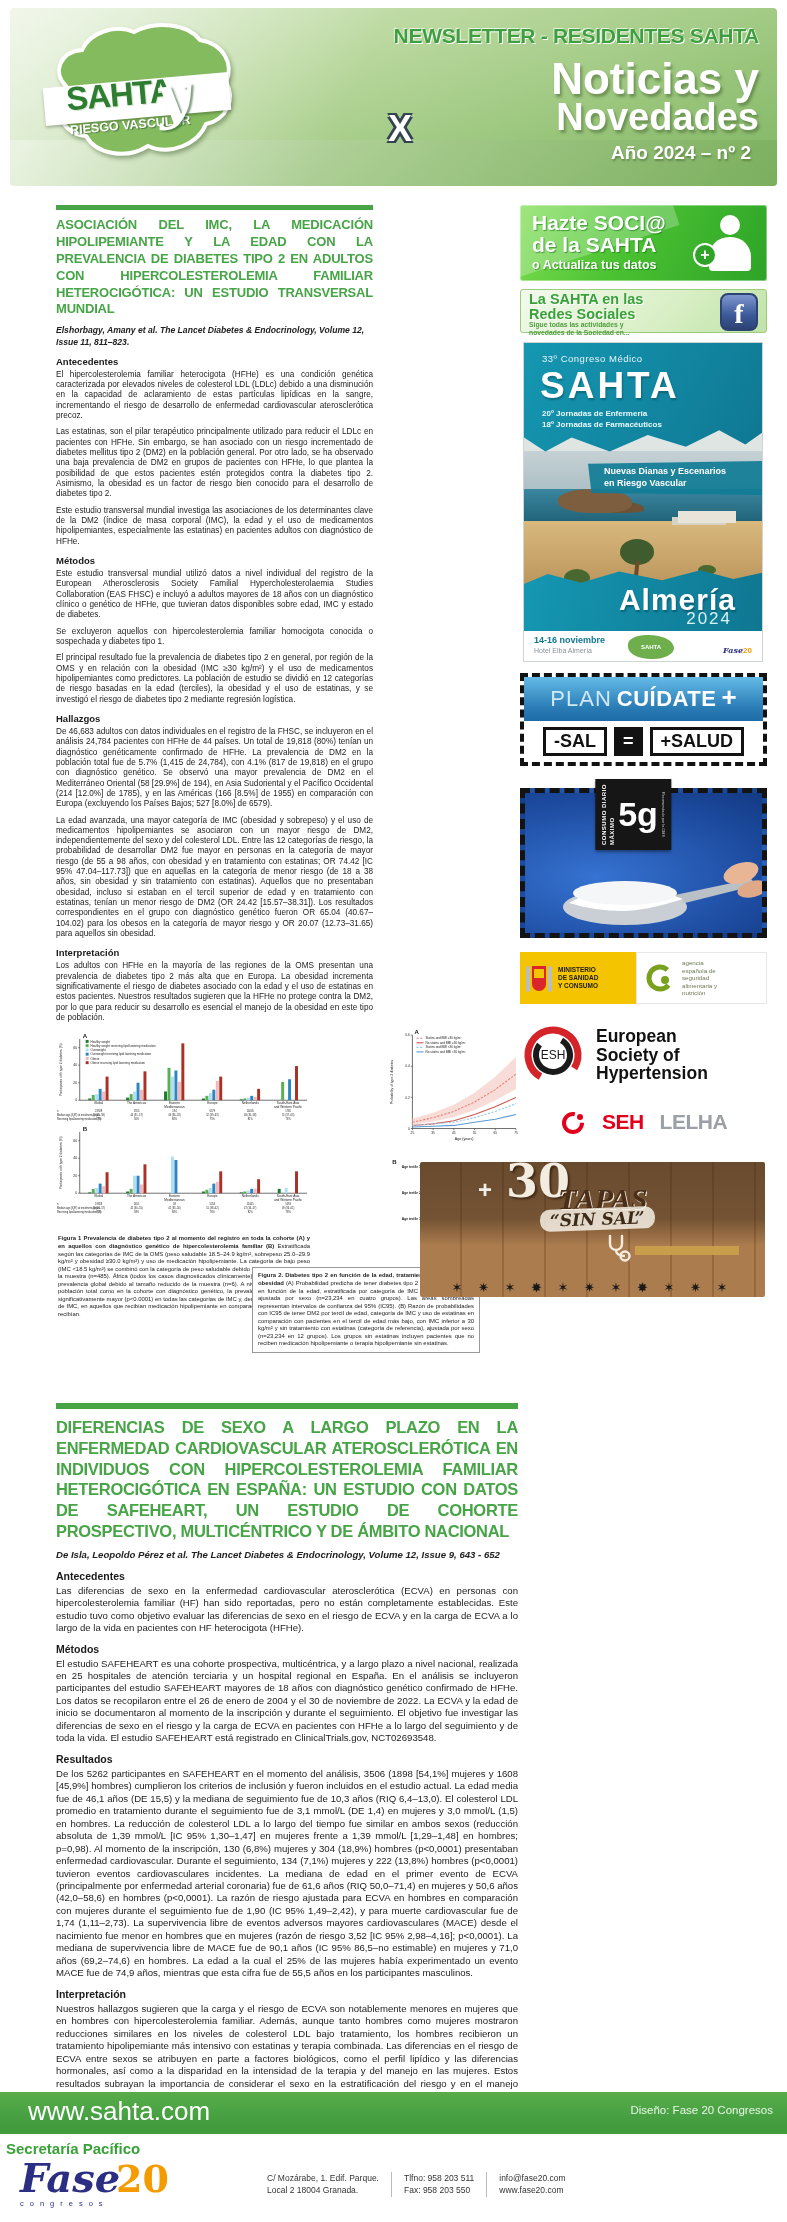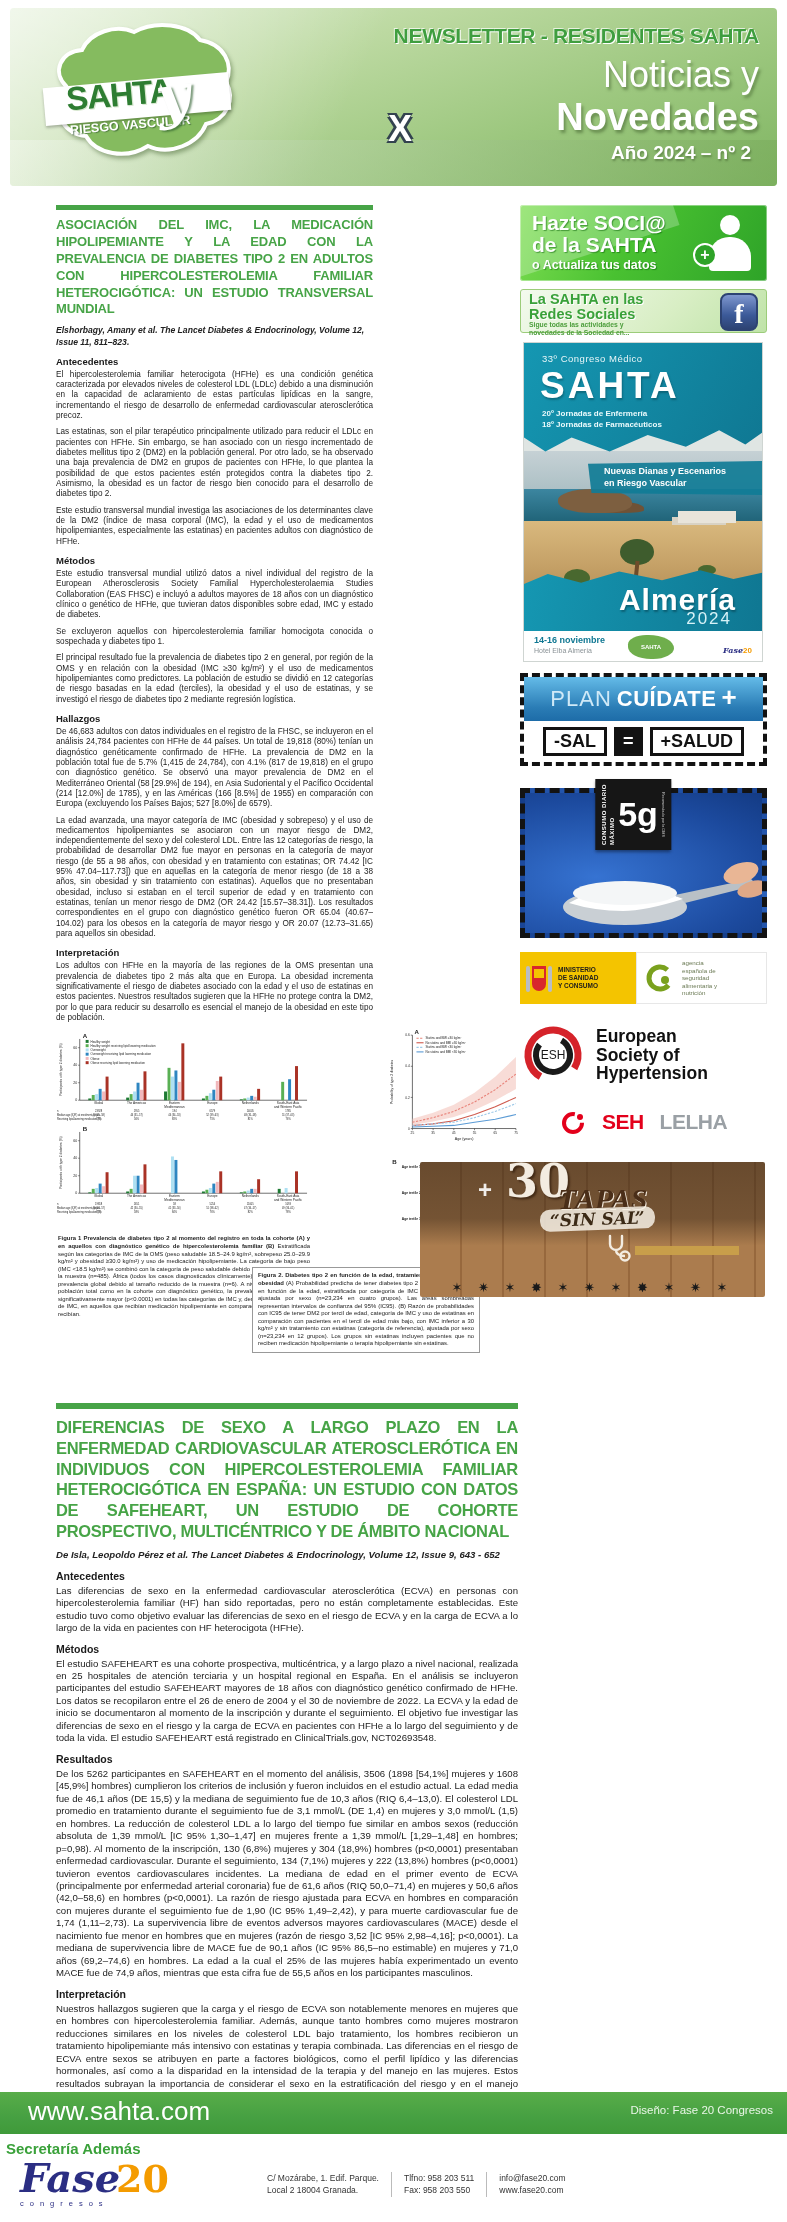--- a/index.html
+++ b/index.html
@@ -15,21 +15,21 @@
   .map-logo{position:absolute;left:28px;top:6px;width:210px;height:166px;z-index:3}
   .map-blob{position:absolute;left:0;top:0}
   .map-band{position:absolute;left:6px;top:66px;width:186px;height:38px;background:#fff;transform:rotate(-5deg);
     box-shadow:0 2px 3px rgba(0,0,0,.25)}
   .map-word{position:absolute;left:28px;top:62px;font-size:33px;font-weight:bold;color:#2e7d32;transform:rotate(-5deg);letter-spacing:-1px;text-shadow:1px 1px 0 #d8e8d0}
   .map-y{position:absolute;left:118px;top:48px;font-family:"DejaVu Serif",serif;font-style:italic;font-weight:bold;font-size:58px;color:#fff;
     text-shadow:2px 2px 2px rgba(40,90,40,.6);transform:rotate(-8deg);z-index:4}
   .map-sub{position:absolute;left:32px;top:104px;font-size:12.5px;font-weight:bold;color:#fff;transform:rotate(-5deg);text-shadow:1px 1px 1px rgba(40,80,40,.6)}
   .hd-kicker{position:absolute;right:18px;top:16px;font-size:21px;font-weight:bold;color:#3f9e3f;
     text-shadow:1px 1px 0 #fff,-1px -1px 0 rgba(255,255,255,.7);letter-spacing:-.3px;z-index:2}
-  .hd-title1{position:absolute;right:18px;top:46px;font-size:36px;font-weight:normal;color:#fff;text-shadow:2px 3px 3px rgba(70,100,50,.55);z-index:2}
+  .hd-title1{position:absolute;right:18px;top:46px;font-size:44px;font-weight:bold;color:#fff;text-shadow:2px 3px 3px rgba(70,100,50,.55);z-index:2}
   .hd-title2{position:absolute;right:18px;top:88px;font-size:38px;font-weight:bold;color:#fff;text-shadow:2px 3px 3px rgba(70,100,50,.55);z-index:2}
   .hd-edition{position:absolute;right:26px;top:134px;font-size:19px;font-weight:bold;color:#fff;text-shadow:1px 2px 2px rgba(70,100,50,.55);z-index:2}
   .x-logo{position:absolute;left:378px;top:100px;font-size:36px;font-weight:900;color:#fff;z-index:2;
     text-shadow:2px 2px 0 #33434f,-2px -2px 0 #33434f,2px -2px 0 #33434f,-2px 2px 0 #33434f}
 
   
   .leftcol{position:absolute;left:56px;top:205px;width:470px}
   .rule{height:5px;background:#47a447;width:317px;margin-bottom:7px}
   .rule-wide{height:6px;background:#47a447;width:462px;margin:14px 0 8px 0}
   .a1-title{width:317px;color:#47a447;font-weight:bold;font-size:13px;line-height:1.3;text-align:justify;letter-spacing:-.2px}
@@ -642,21 +642,21 @@
         <path d="M11,16 q0,6 9,6" fill="none" stroke="#f3ece1" stroke-width="2.4"></path>
       </svg>
       <div class="spices">✶ ✷ ✶ ✸ ✶ ✷ ✶ ✸ ✶ ✷ ✶</div>
     </div>
   </div>
 
   <div class="footbar">
     <div class="footbar-url">www.sahta.com</div>
     <div class="footbar-design">Diseño: Fase 20 Congresos</div>
   </div>
-  <div class="secretaria">Secretaría Además</div>
+  <div class="secretaria">Secretaría Pacífico</div>
   <div class="fase-logo">
     <span class="fase-a">Fase</span><span class="fase-b">20</span>
     <div class="fase-c">congresos</div>
   </div>
   <div class="contact">
     <div class="grp">
       <div>C/ Mozárabe, 1. Edif. Parque.</div>
       <div>Local 2 18004 Granada.</div>
     </div>
     <div class="grp">

